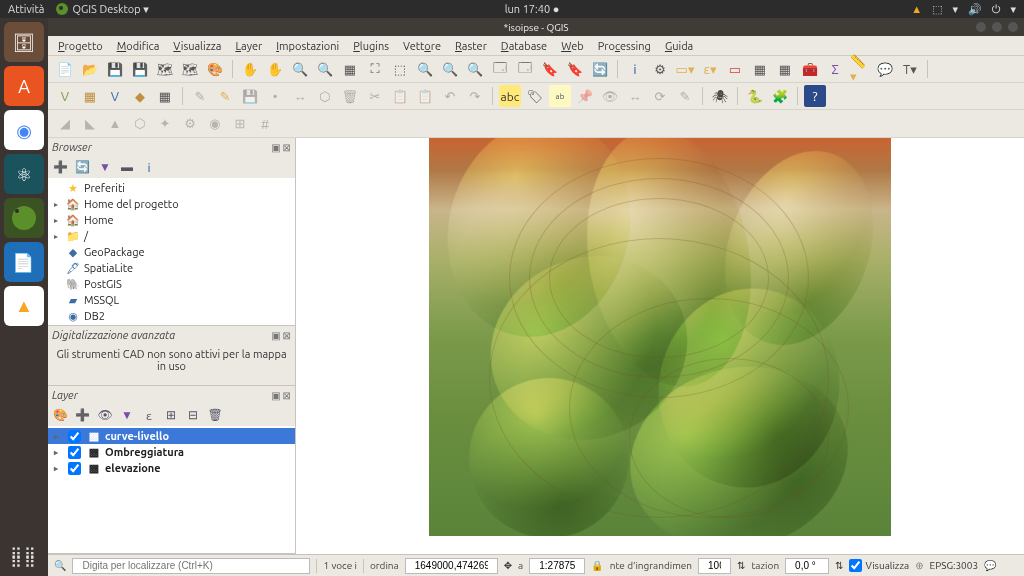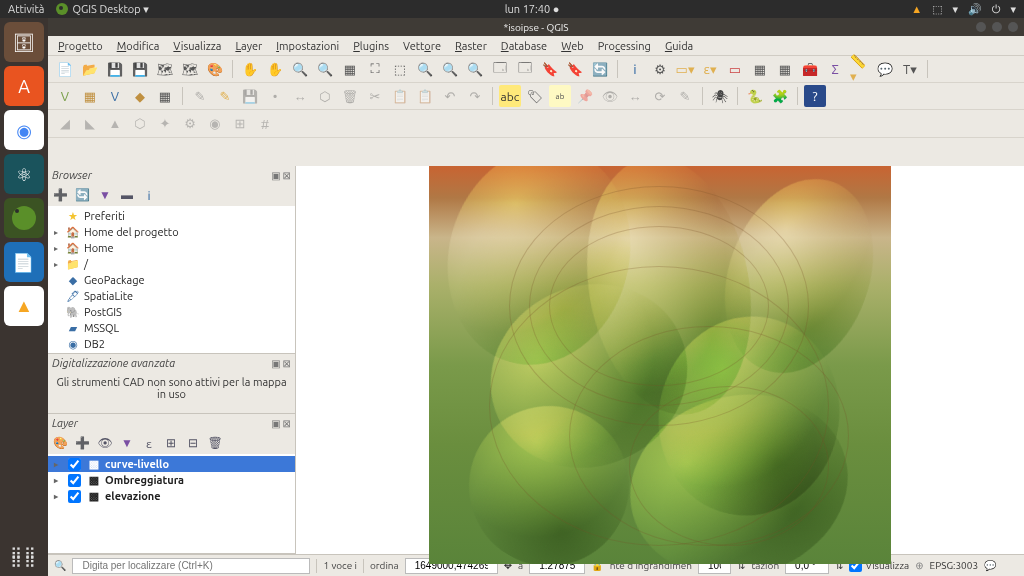--- a/index.html
+++ b/index.html
@@ -18,21 +18,21 @@
 .main { flex:1; display:flex; flex-direction:column; background:#ece9e3; }
 .titlebar { height:18px; background:#3f3b36; color:#eee; display:flex; align-items:center; justify-content:center; position:relative; font-size:10px; }
 .titlebar .win-ctrl { position:absolute; right:6px; display:flex; gap:6px; }
 .titlebar .win-ctrl span { width:10px; height:10px; border-radius:50%; background:#555; display:inline-block; }
 .menubar { height:20px; background:#ece9e3; display:flex; align-items:center; gap:14px; padding:0 10px; border-bottom:1px solid #d0ccc4; }
 .menubar span { color:#333; cursor:pointer; }
 .menubar u { text-decoration:underline; }
 .toolbar { display:flex; align-items:center; gap:3px; padding:2px 6px; background:#ece9e3; border-bottom:1px solid #d8d4cc; flex-wrap:wrap; }
 .tbtn { width:22px; height:22px; display:flex; align-items:center; justify-content:center; border:1px solid transparent; border-radius:2px; font-size:13px; color:#555; cursor:pointer; }
 .sep { width:1px; height:18px; background:#c8c4bc; margin:0 3px; }
-.content { flex:1; display:flex; min-height:0;margin-top:28px; }
+.content { flex:1; display:flex; min-height:0; }
 .left-panels { width:248px; display:flex; flex-direction:column; border-right:1px solid #c8c4bc; background:#ece9e3; }
 .panel { border-bottom:1px solid #c8c4bc; display:flex; flex-direction:column; }
 .panel-hdr { height:18px; display:flex; align-items:center; padding:0 4px; background:#ece9e3; font-style:italic; color:#444; }
 .panel-hdr .dock-btns { margin-left:auto; display:flex; gap:2px; font-style:normal; color:#777; font-size:10px; }
 .panel-tools { height:22px; display:flex; align-items:center; gap:4px; padding:0 4px; }
 .ptbtn { width:18px; height:18px; display:flex; align-items:center; justify-content:center; color:#556; font-size:12px; cursor:pointer; }
 .tree { flex:1; overflow:auto; background:#fff; font-size:11px; padding:2px 0; }
 .tree-item { display:flex; align-items:center; height:16px; padding-left:6px; gap:4px; color:#222; cursor:pointer; }
 .tree-item .exp { width:8px; color:#666; font-size:8px; }
 .tree-item .ico { width:14px; text-align:center; }

